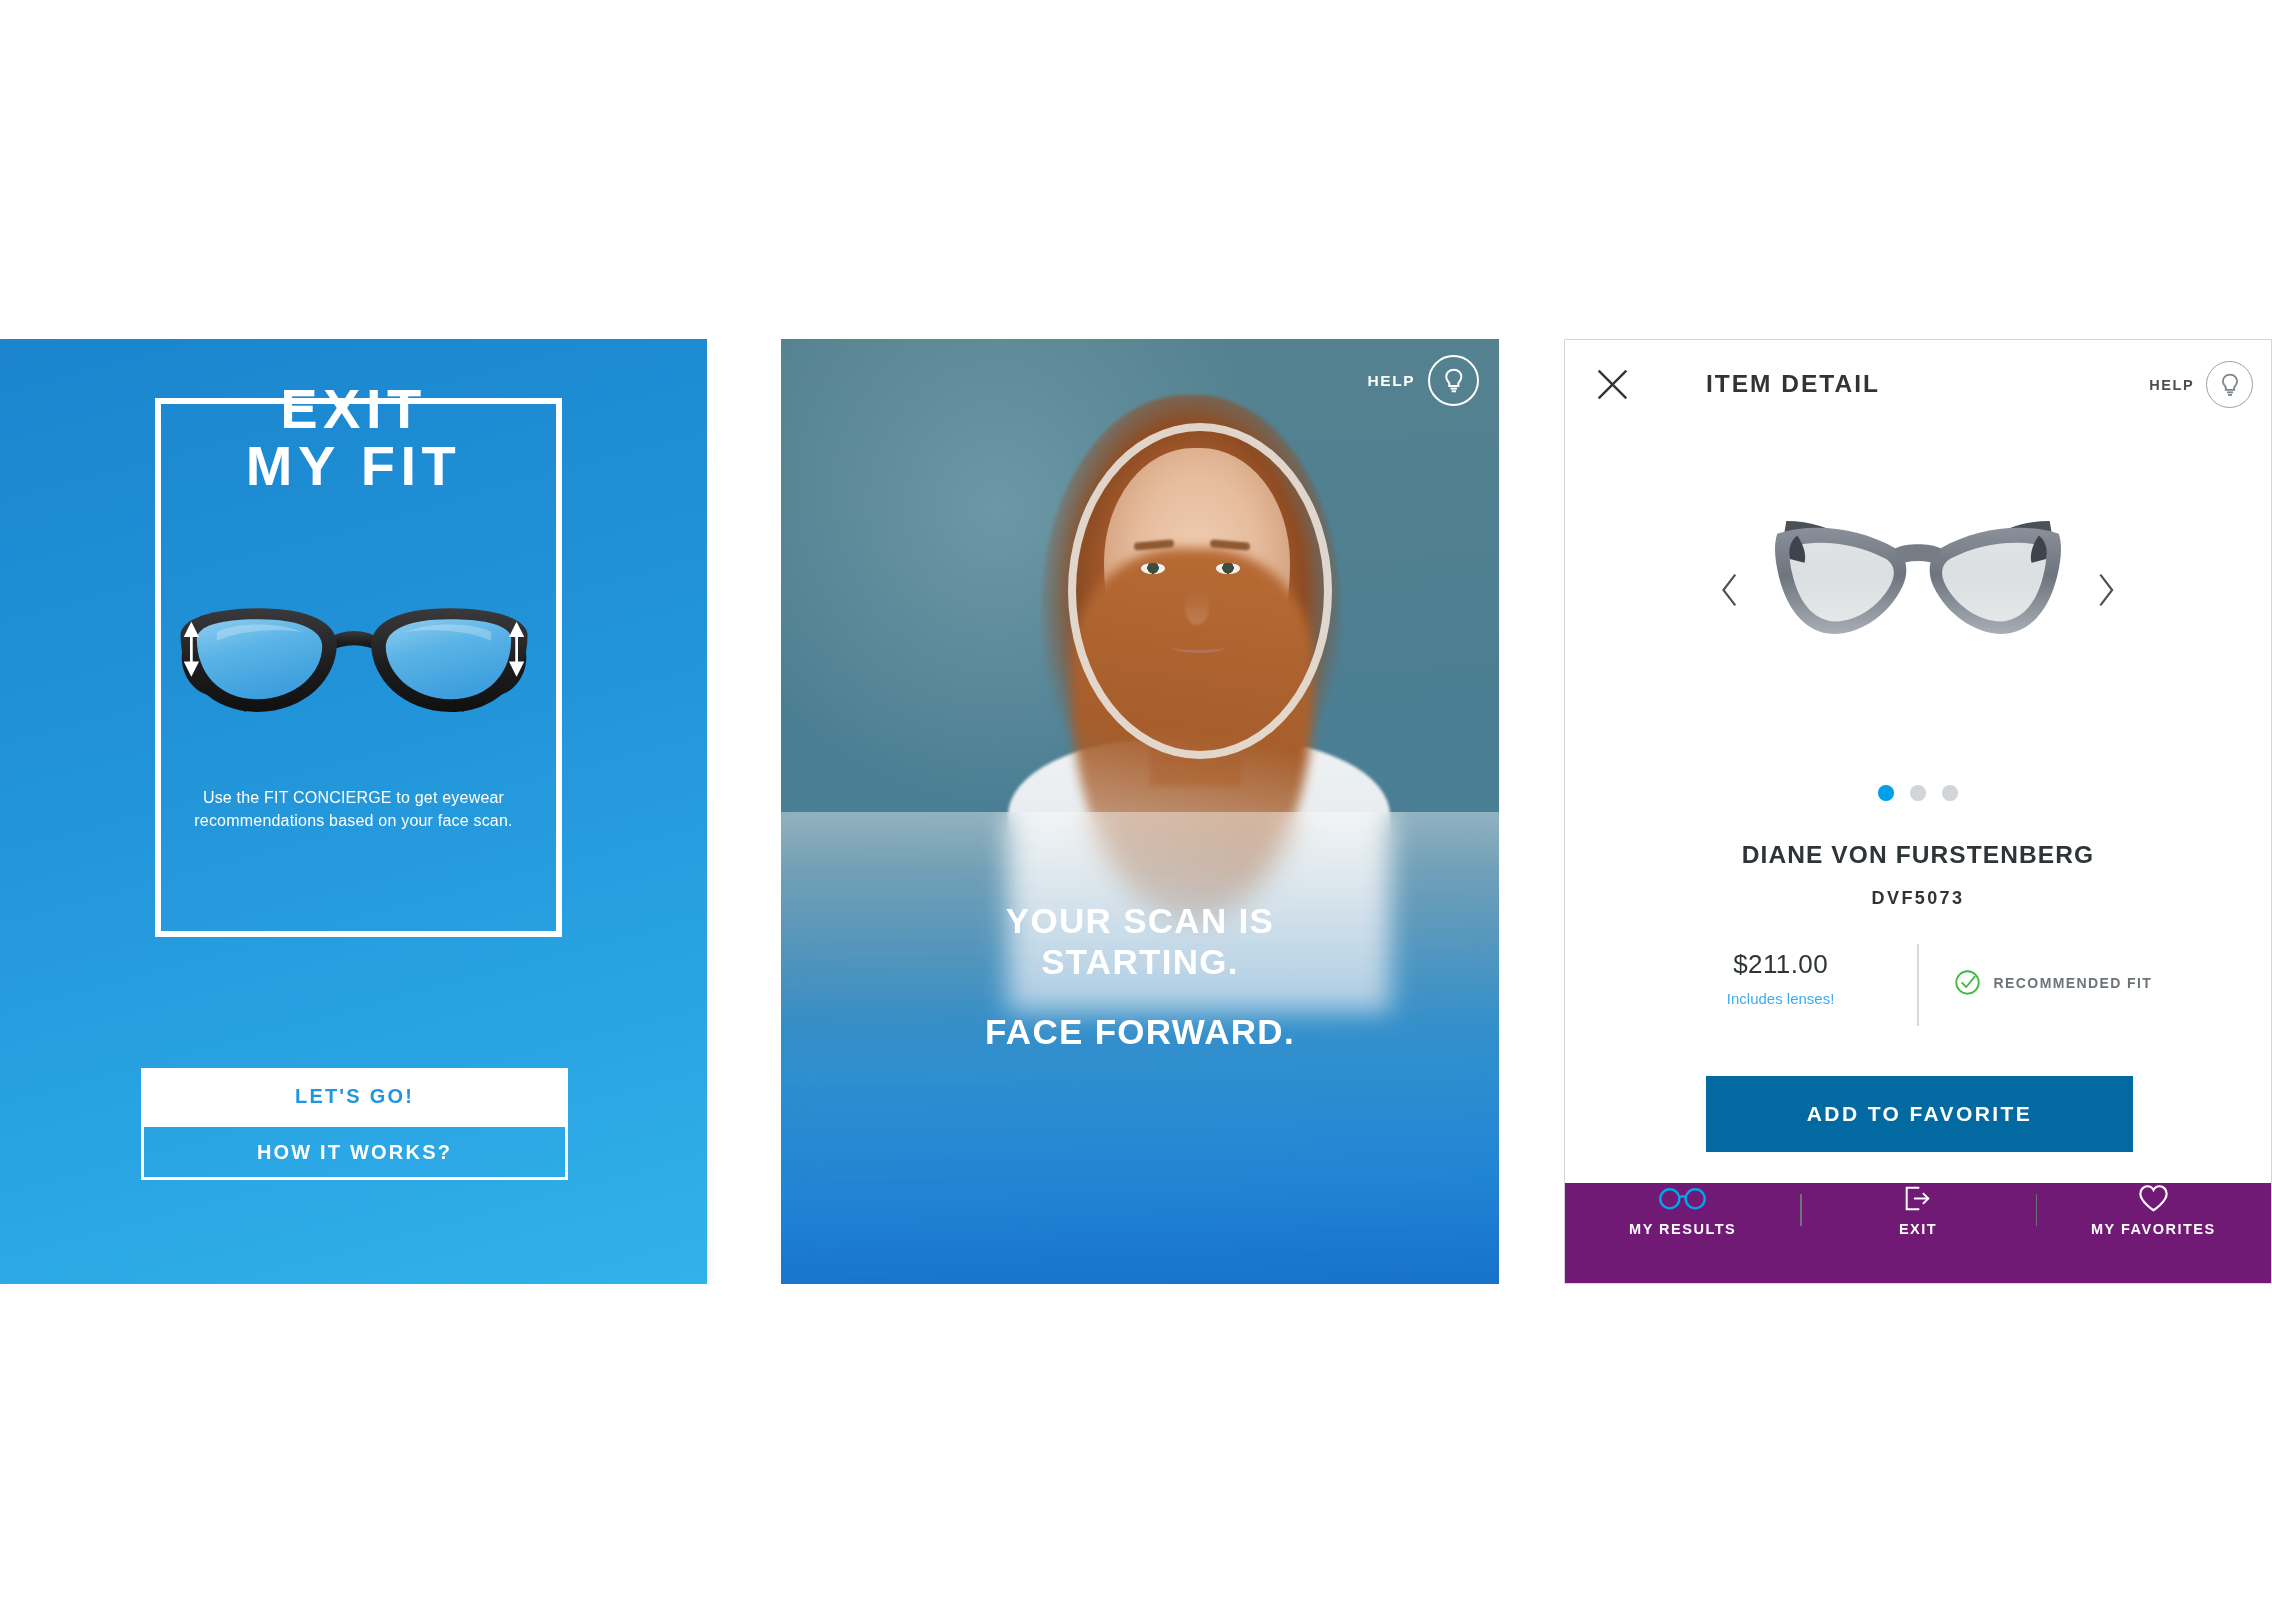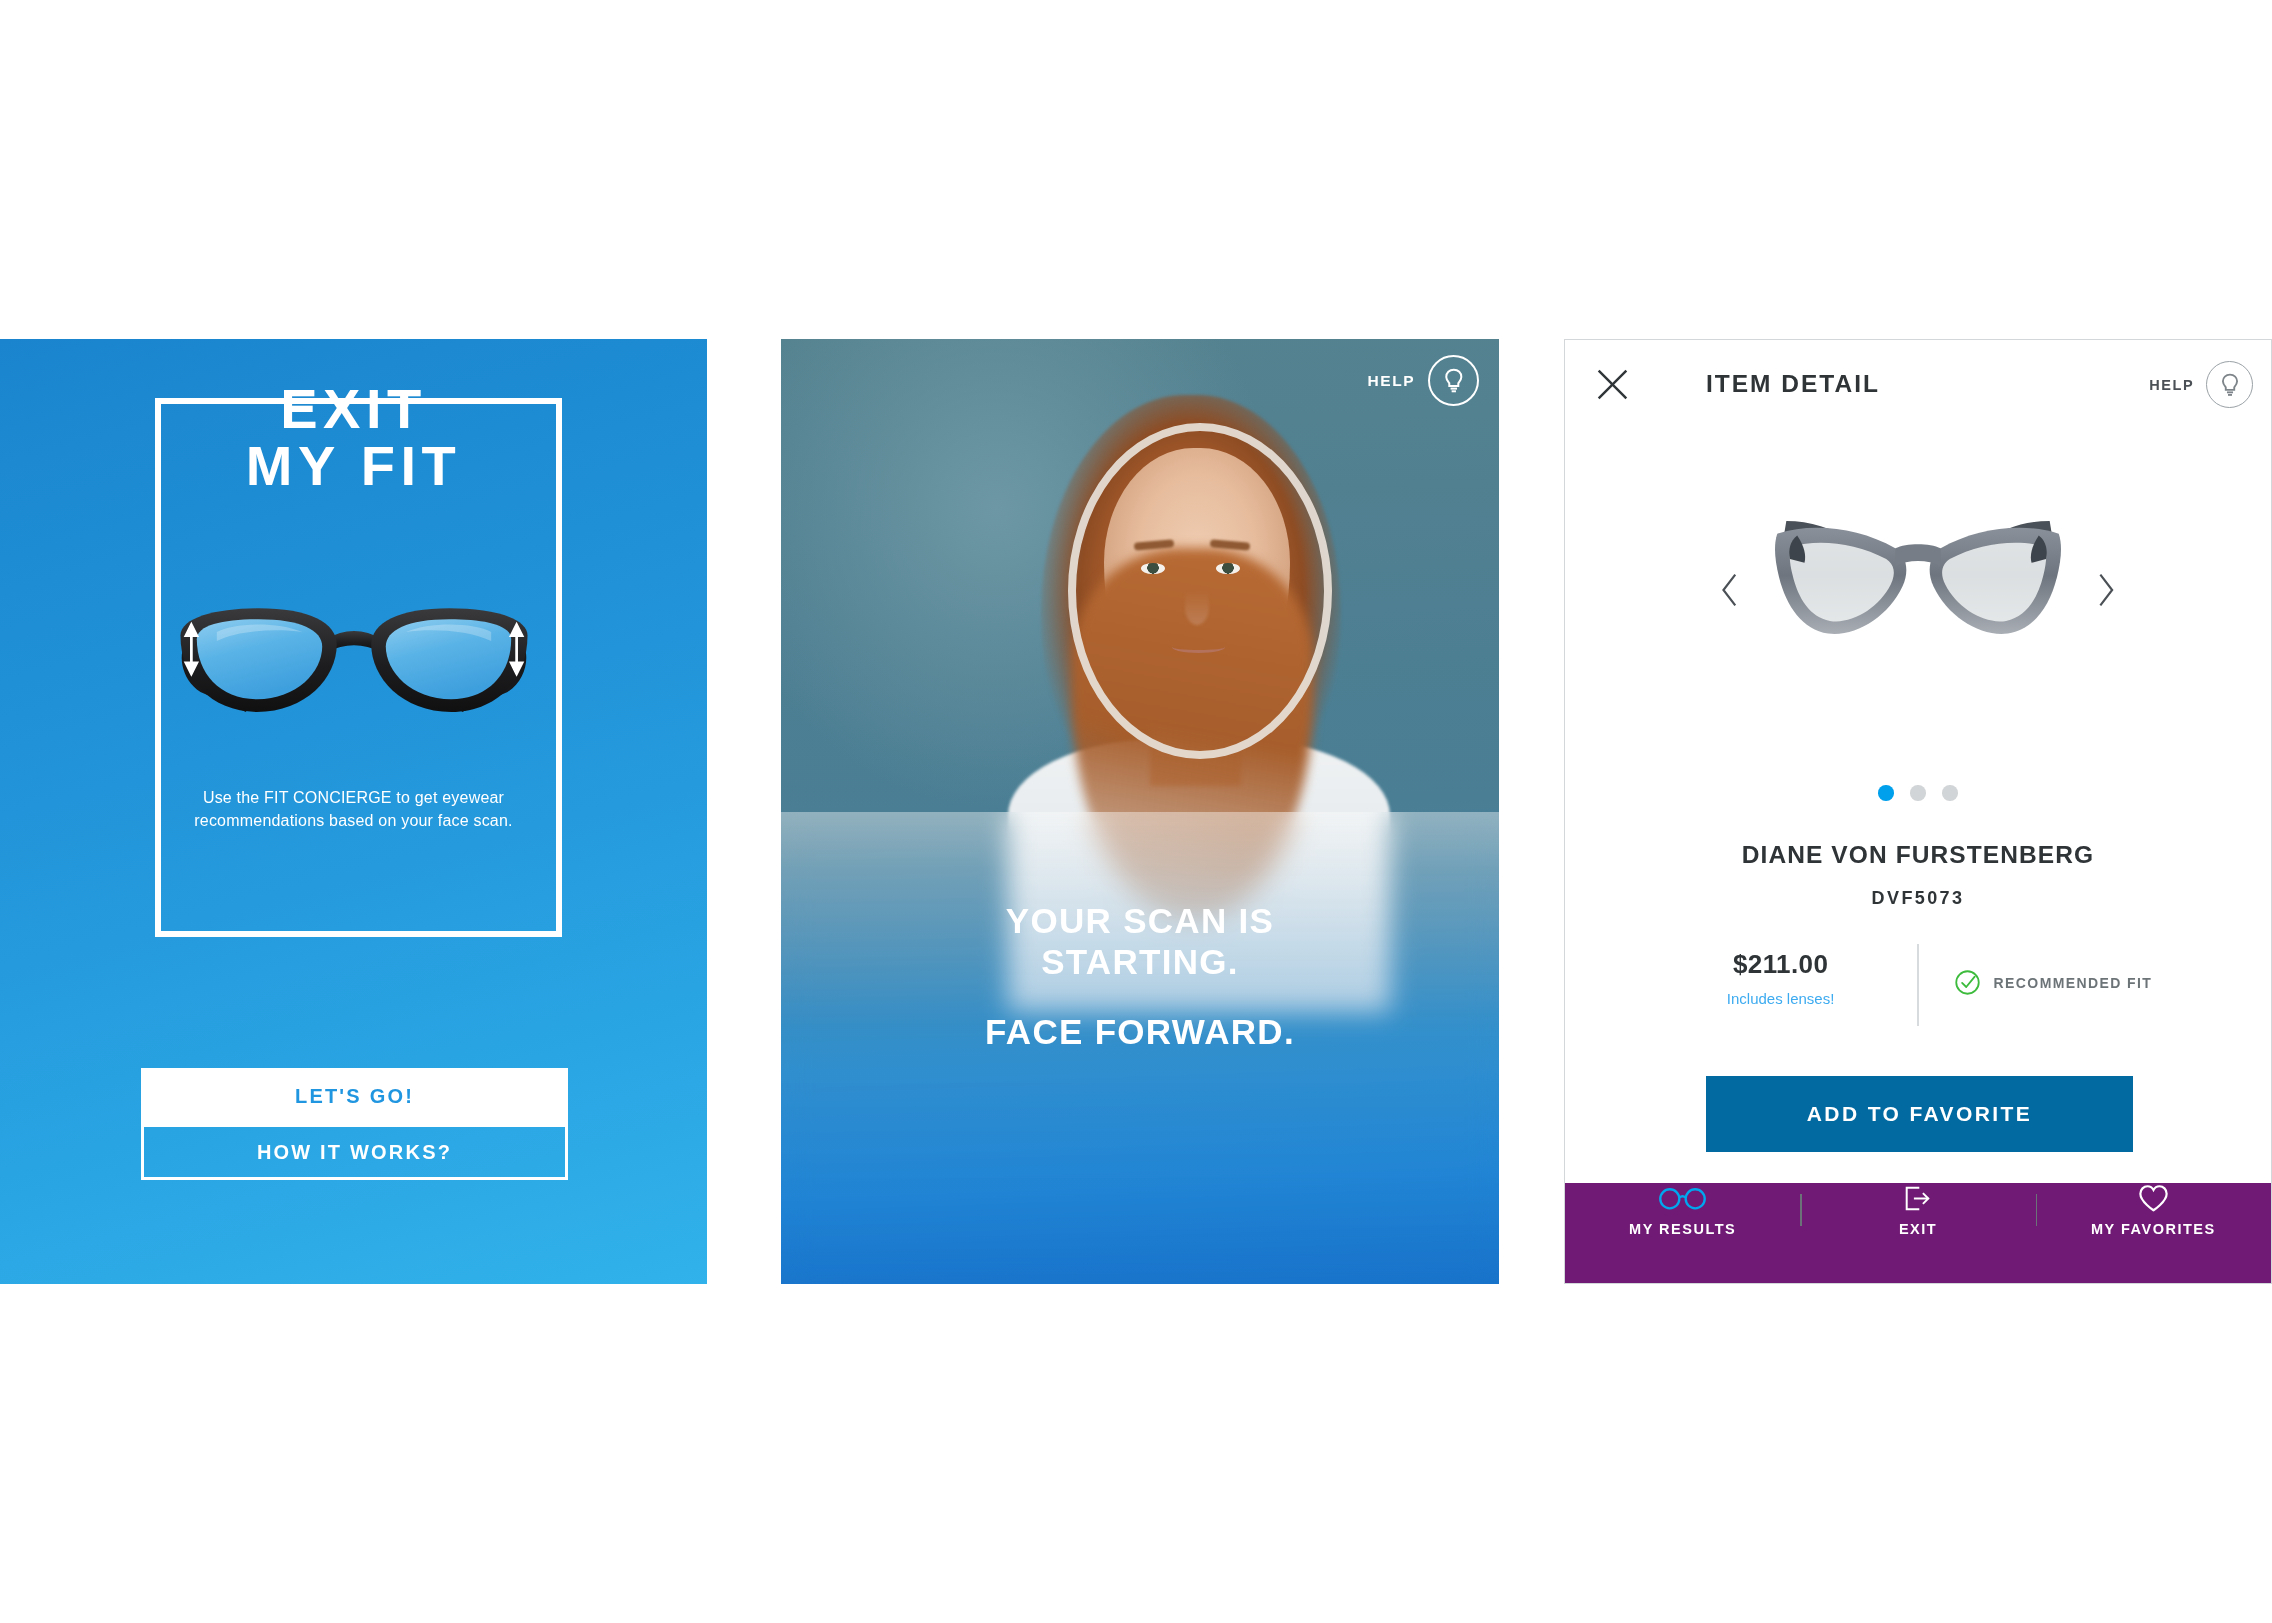--- a/index.html
+++ b/index.html
@@ -204,21 +204,21 @@
   }
   .p3-model {
     position:absolute; left:0; right:0; top:548px; text-align:center;
     font-size:18px; font-weight:700; color:#2f3437; letter-spacing:2.4px;
   }
   .p3-inforow {
     position:absolute; left:0; right:0; top:600px; height:91px;
     display:flex; align-items:flex-start; justify-content:center;
   }
   .price-col { width: 273px; text-align:center; padding-top:9px; }
-  .price { font-size:26px; font-weight:700; color:#2f3437; letter-spacing:0.4px; }
+  .price { font-size:26px; font-weight:400; color:#2f3437; letter-spacing:0.4px; }
   .price-note { margin-top:10px; font-size:15px; color:#3dabf0; }
   .vdiv { width:1.8px; height:82px; background:#d8dbdd; margin-top:3.6px; }
   .fit-col {
     width:273px; display:flex; align-items:center; gap:12.7px; padding-left:35px; padding-top:29px;
   }
   .fit-text { font-size:14px; font-weight:700; color:#6d7478; letter-spacing:1.4px; }
   .btn-fav {
     position:absolute; left:141px; top:736px; width:427px; height:76px;
     background:#0369a1; color:#ffffff; border:none; cursor:pointer;
     font-size:21px; font-weight:700; letter-spacing:2.4px;

